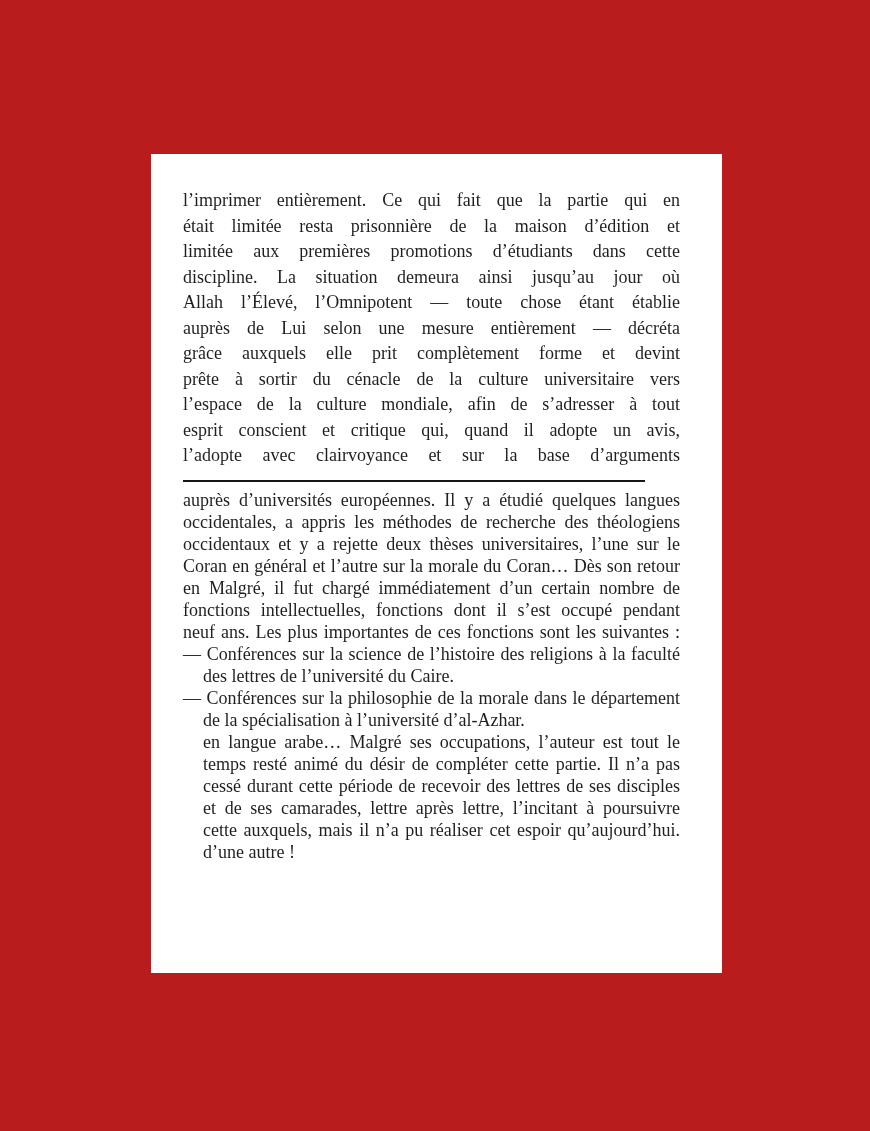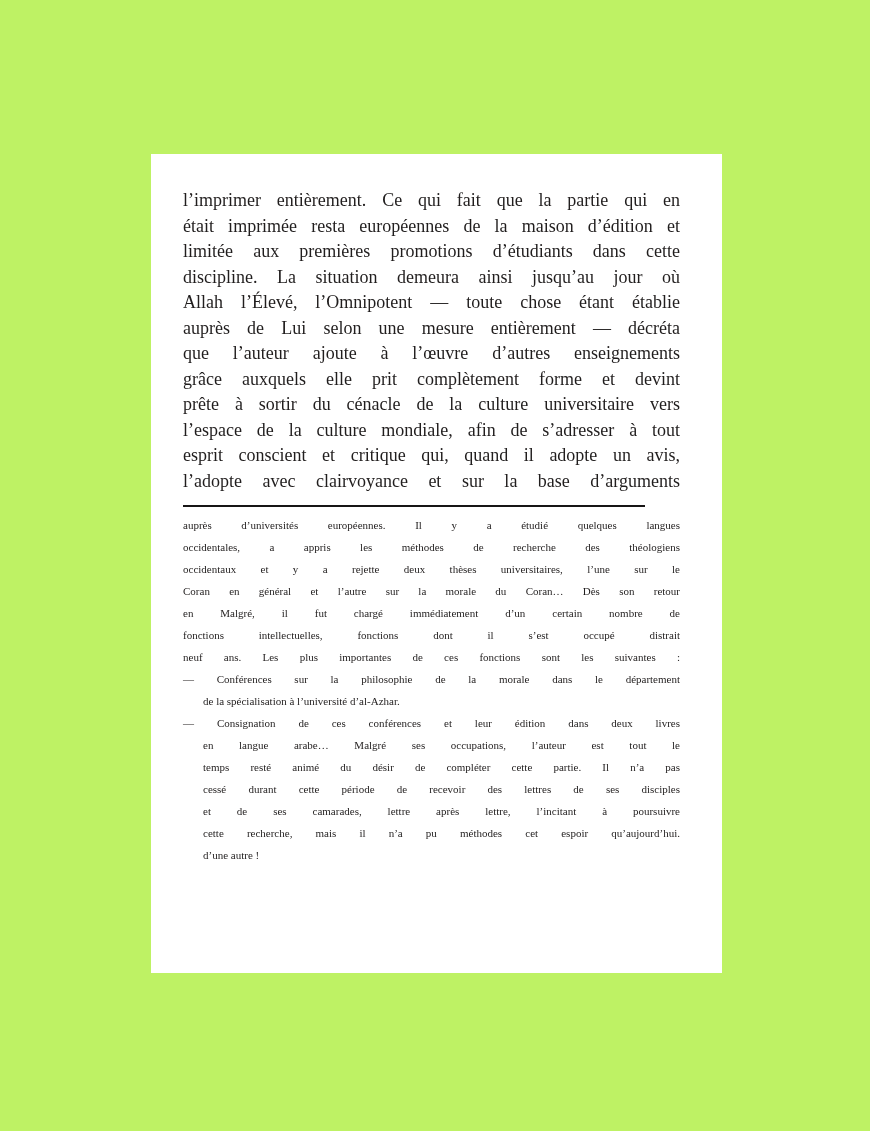--- a/index.html
+++ b/index.html
@@ -1,20 +1,20 @@
 <!DOCTYPE html>
 <html><head>
 <meta charset="utf-8">
 <style>
   html, body { margin: 0; padding: 0; }
   .stage {
     position: relative;
     width: 870px;
     height: 1131px;
-    background: #bef264;
+    background: #b91c1c;
     overflow: hidden;
     font-family: "Liberation Serif", "DejaVu Serif", serif;
   }
   .paper {
     position: absolute;
     left: 151px;
     top: 154px;
     width: 571px;
     height: 819px;
     background: #ffffff;
@@ -33,73 +33,75 @@
     text-align-last: justify;
     white-space: normal;
   }
   .sep {
     border: none;
     border-top: 2.5px solid #171515;
     width: 462px;
     margin: 11px 0 7px 0;
   }
   .fn-line {
-    font-size: 11px;
+    font-size: 18px;
     line-height: 22px;
     text-align: justify;
     text-align-last: justify;
   }
   .fn-line.cont { padding-left: 20px; }
   .fn-line.left-last { text-align-last: left; }
 </style>
 </head>
 <body>
 
 <div class="stage">
   <div class="paper">
     <div class="text-block">
 
       <div>
         <div class="body-line">l’imprimer entièrement. Ce qui fait que la partie qui en</div>
-        <div class="body-line">était imprimée resta européennes de la maison d’édition et</div>
+        <div class="body-line">était limitée resta prisonnière de la maison d’édition et</div>
         <div class="body-line">limitée aux premières promotions d’étudiants dans cette</div>
         <div class="body-line">discipline. La situation demeura ainsi jusqu’au jour où</div>
         <div class="body-line">Allah l’Élevé, l’Omnipotent — toute chose étant établie</div>
         <div class="body-line">auprès de Lui selon une mesure entièrement — décréta</div>
-        <div class="body-line">que l’auteur ajoute à l’œuvre d’autres enseignements</div>
         <div class="body-line">grâce auxquels elle prit complètement forme et devint</div>
         <div class="body-line">prête à sortir du cénacle de la culture universitaire vers</div>
         <div class="body-line">l’espace de la culture mondiale, afin de s’adresser à tout</div>
         <div class="body-line">esprit conscient et critique qui, quand il adopte un avis,</div>
         <div class="body-line">l’adopte avec clairvoyance et sur la base d’arguments</div>
       </div>
 
       <hr class="sep">
 
       <div>
         <div class="fn-line">auprès d’universités européennes. Il y a étudié quelques langues</div>
         <div class="fn-line">occidentales, a appris les méthodes de recherche des théologiens</div>
         <div class="fn-line">occidentaux et y a rejette deux thèses universitaires, l’une sur le</div>
         <div class="fn-line">Coran en général et l’autre sur la morale du Coran… Dès son retour</div>
         <div class="fn-line">en Malgré, il fut chargé immédiatement d’un certain nombre de</div>
-        <div class="fn-line">fonctions intellectuelles, fonctions dont il s’est occupé distrait</div>
+        <div class="fn-line">fonctions intellectuelles, fonctions dont il s’est occupé pendant</div>
         <div class="fn-line">neuf ans. Les plus importantes de ces fonctions sont les suivantes :</div>
 
+        <div>
+          <div class="fn-line">— Conférences sur la science de l’histoire des religions à la faculté</div>
+          <div class="fn-line cont left-last">des lettres de l’université du Caire.</div>
+        </div>
 
         <div>
           <div class="fn-line">— Conférences sur la philosophie de la morale dans le département</div>
           <div class="fn-line cont left-last">de la spécialisation à l’université d’al-Azhar.</div>
         </div>
 
         <div>
-          <div class="fn-line">— Consignation de ces conférences et leur édition dans deux livres</div>
           <div class="fn-line cont">en langue arabe… Malgré ses occupations, l’auteur est tout le</div>
           <div class="fn-line cont">temps resté animé du désir de compléter cette partie. Il n’a pas</div>
           <div class="fn-line cont">cessé durant cette période de recevoir des lettres de ses disciples</div>
           <div class="fn-line cont">et de ses camarades, lettre après lettre, l’incitant à poursuivre</div>
-          <div class="fn-line cont">cette recherche, mais il n’a pu méthodes cet espoir qu’aujourd’hui.</div>
+          <div class="fn-line cont">cette auxquels, mais il n’a pu réaliser cet espoir qu’aujourd’hui.</div>
           <div class="fn-line cont left-last">d’une autre !</div>
         </div>
       </div>
 
     </div>
   </div>
 </div>
 
 </body></html>

